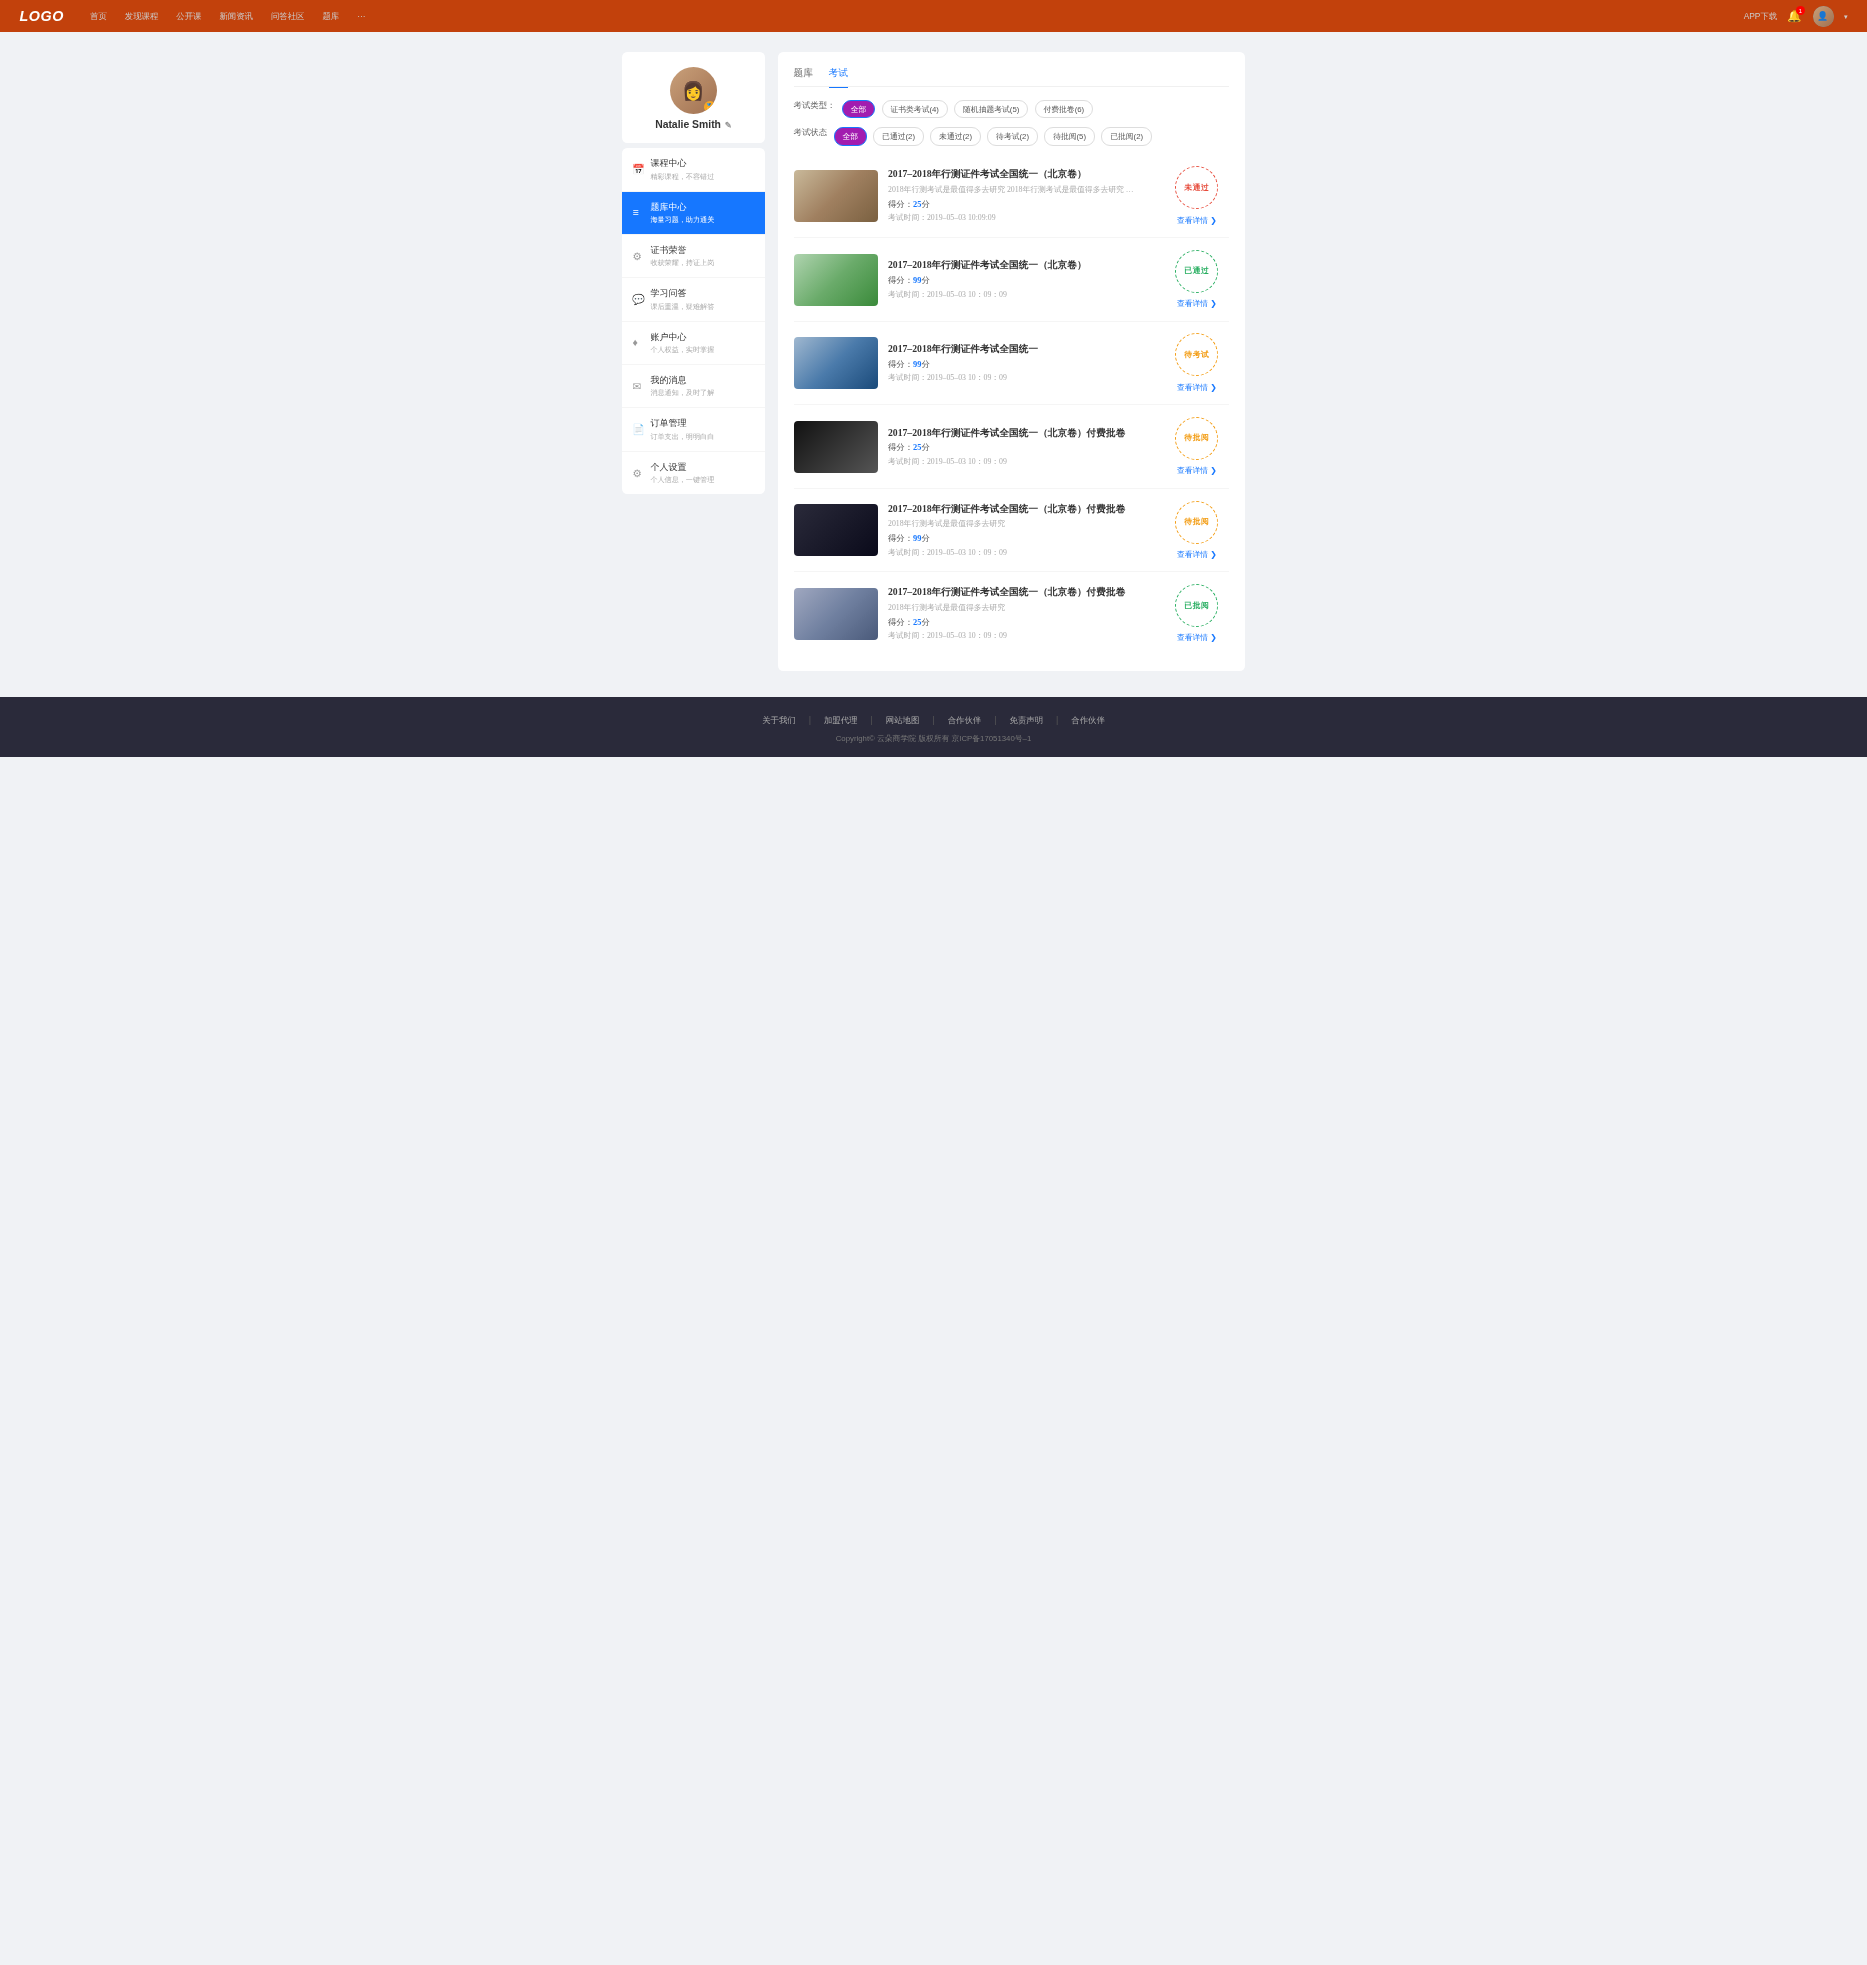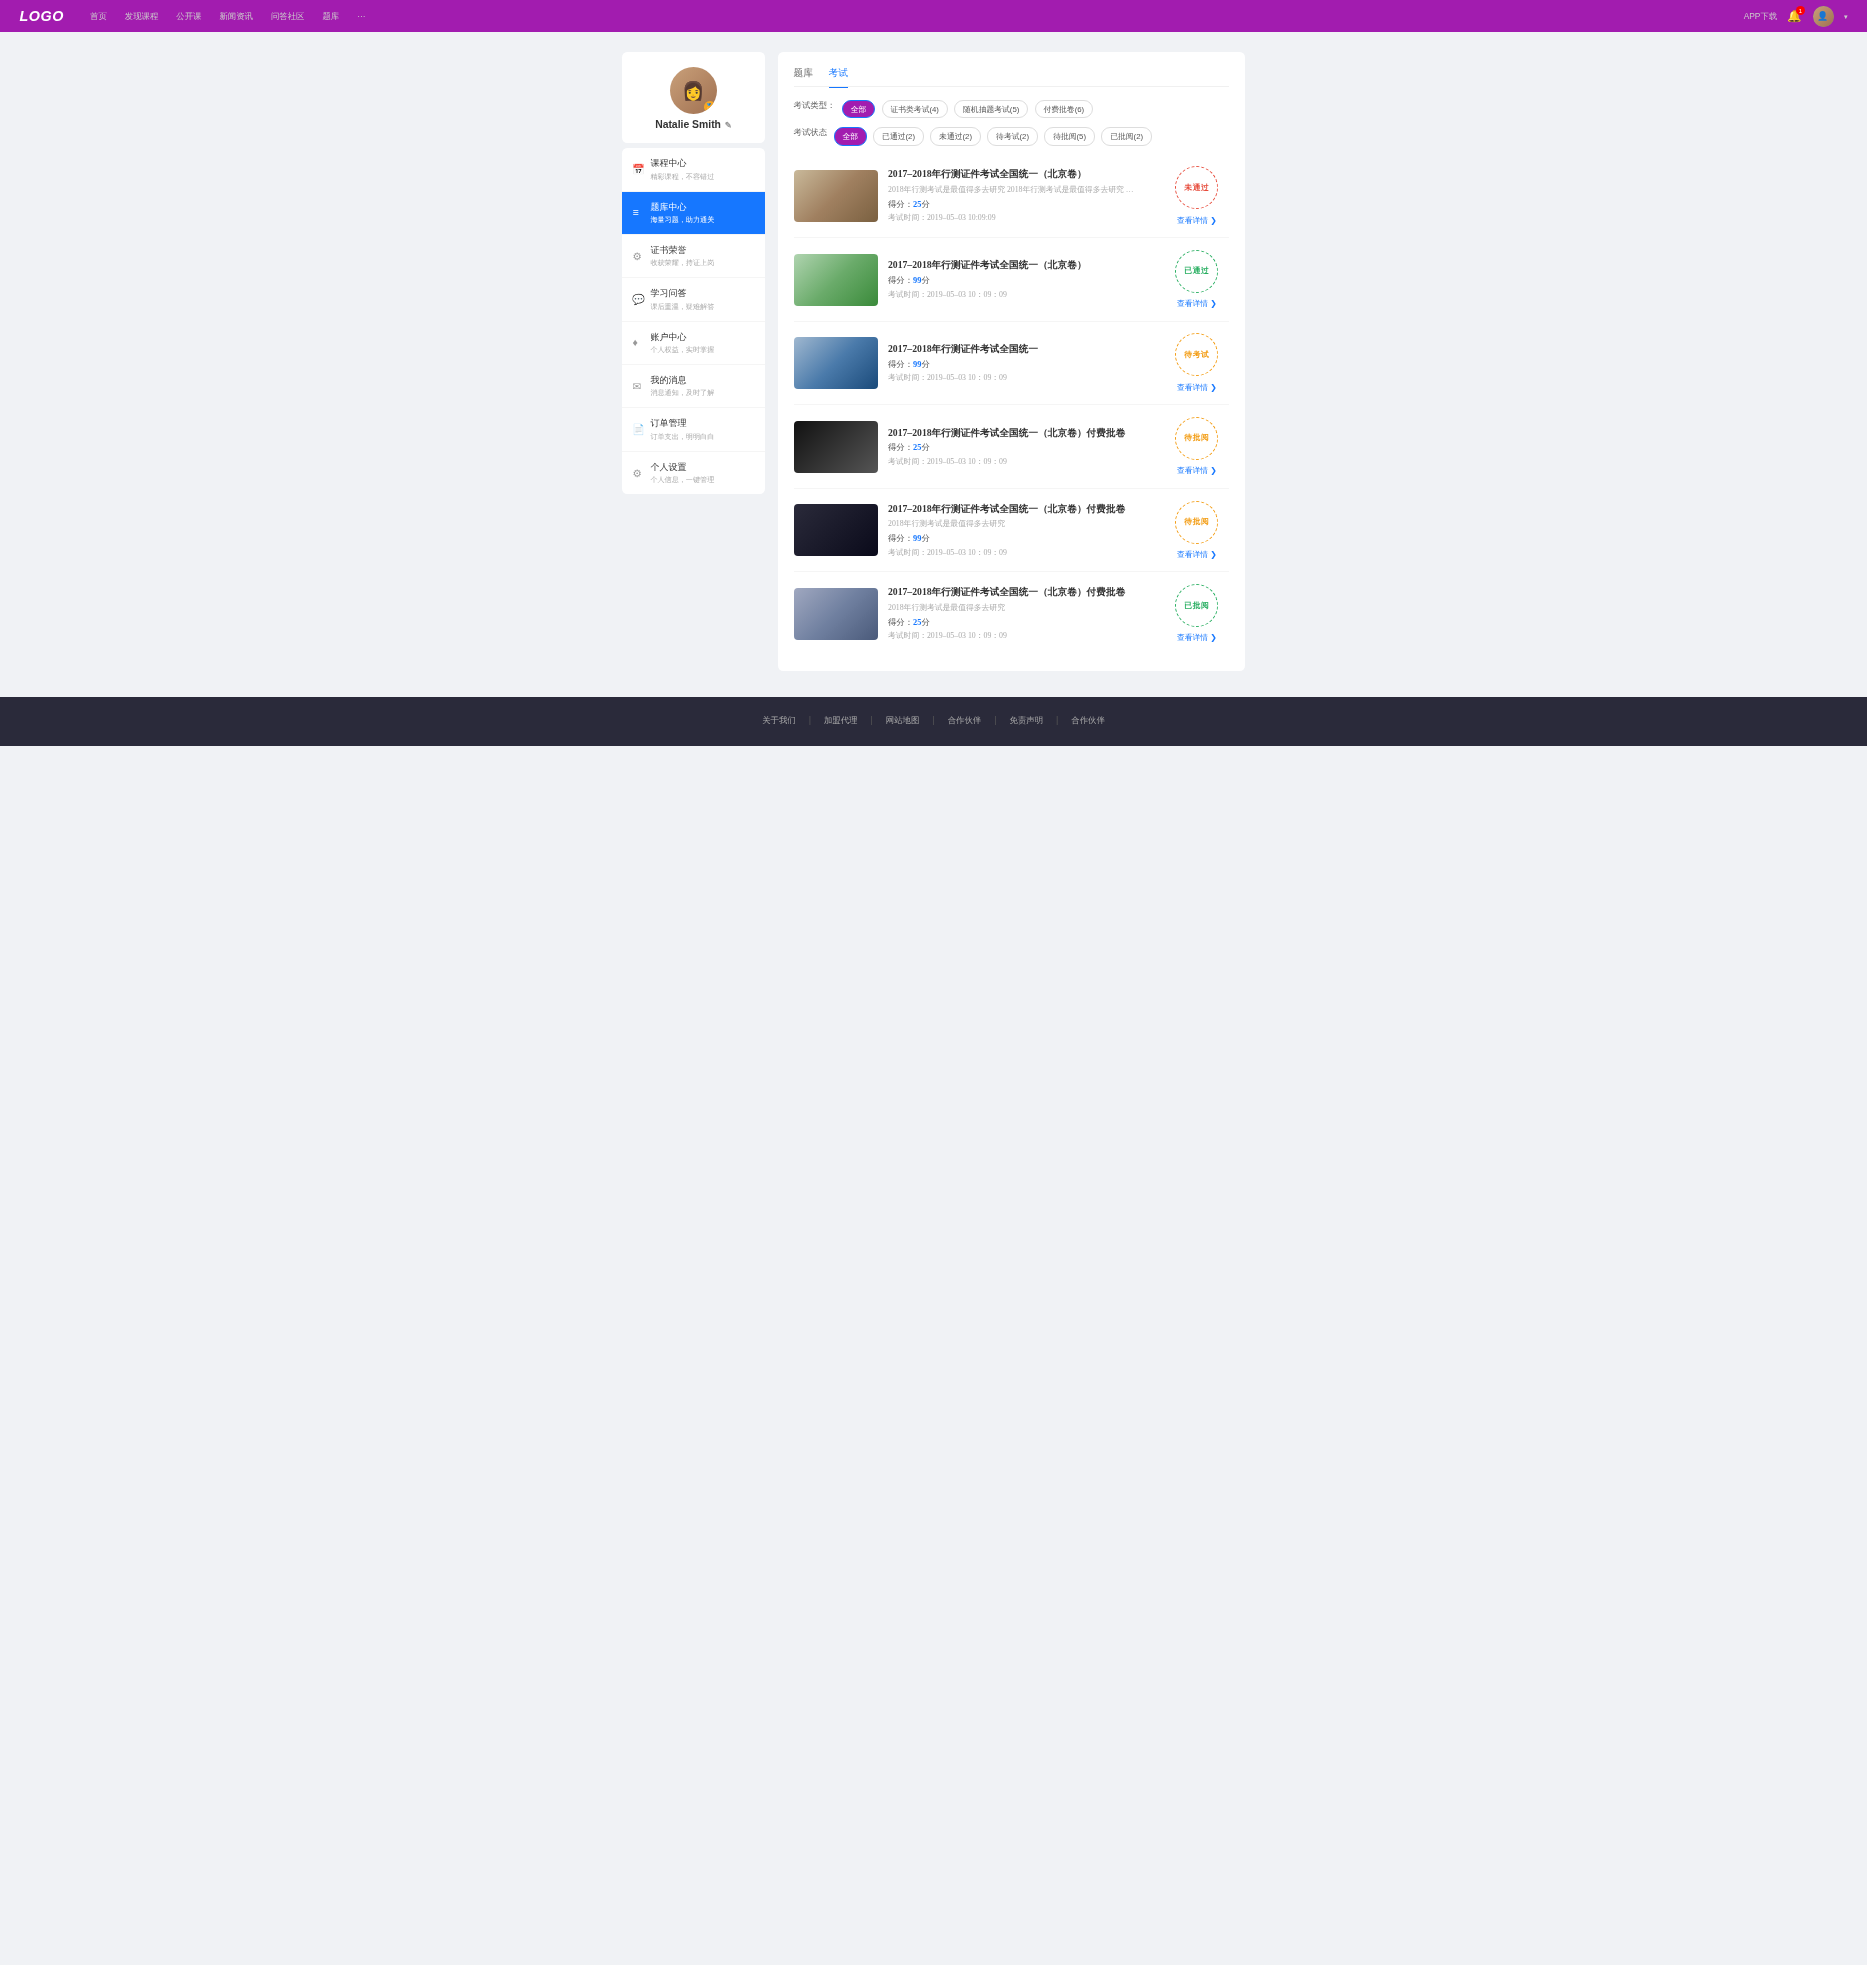--- a/index.html
+++ b/index.html
@@ -1,20 +1,20 @@
 <!DOCTYPE html>
 <html style="font-size:10.4px"><head>
   <meta charset="utf-8">
   <style>
     * { margin: 0; padding: 0; box-sizing: border-box; }
     body { font-family: "PingFang SC", "Microsoft YaHei", sans-serif; background: #f0f2f5; color: #333; font-size: 9px; }
 
     
     .navbar {
-      background: #a21caf;
+      background: #c2410c;
       height: 32px;
       display: flex;
       align-items: center;
       padding: 0 19.5px;
       position: sticky;
       top: 0;
       z-index: 100;
     }
     .navbar .logo {
       color: #fff;
@@ -649,14 +649,15 @@
       <a class="footer-link" href="#">加盟代理</a>
       <span class="footer-divider">|</span>
       <a class="footer-link" href="#">网站地图</a>
       <span class="footer-divider">|</span>
       <a class="footer-link" href="#">合作伙伴</a>
       <span class="footer-divider">|</span>
       <a class="footer-link" href="#">免责声明</a>
       <span class="footer-divider">|</span>
       <a class="footer-link" href="#">合作伙伴</a>
     </div>
+  <div class="footer-copy">Copyright© 云朵商学院  版权所有    京ICP备17051340号–1</div>
 </footer>
 
 
 </body></html>

